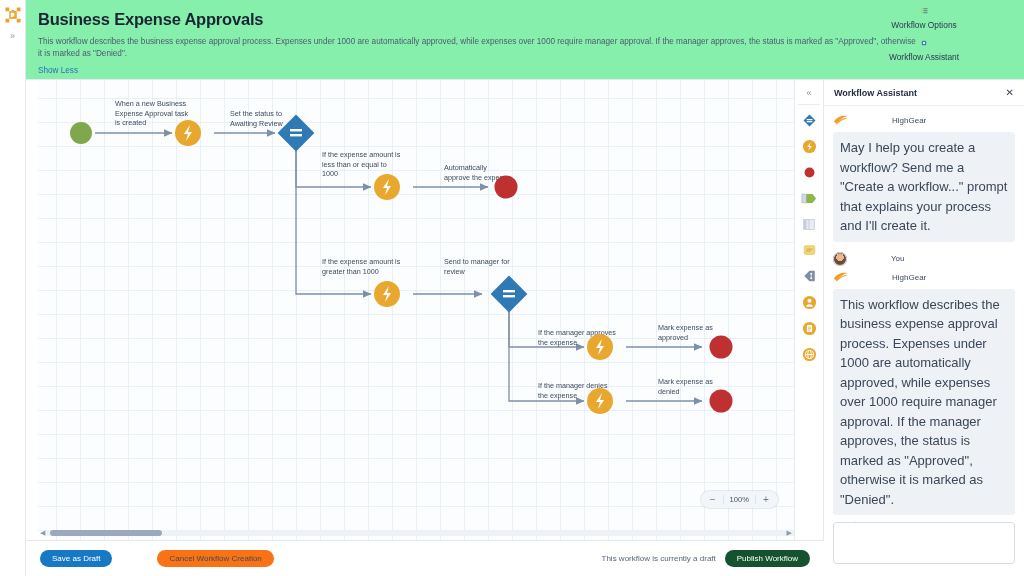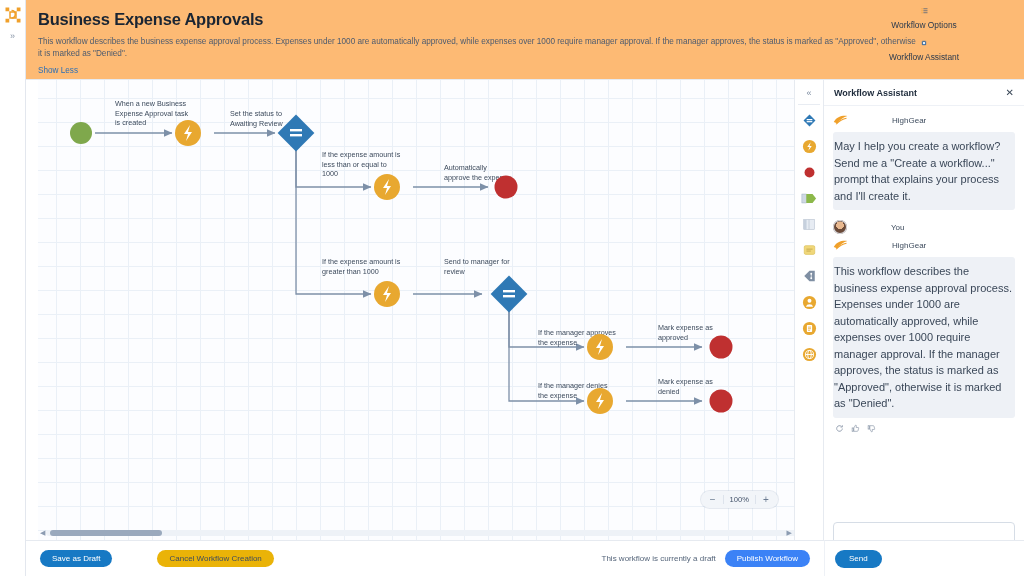--- a/index.html
+++ b/index.html
@@ -19,21 +19,21 @@
   }
   .rail-logo { width: 18px; height: 18px; margin-top: 2px; }
   .rail-expand {
     margin-top: 8px; font-size: 9px; color: #8794a6; cursor: pointer;
     line-height: 1;
   }
 
   
   .header {
     position: absolute; left: 26px; top: 0; width: 998px; height: 80px;
-    background: #fdba74; border-bottom: 1px solid #e6eaf0;
+    background: #86efac; border-bottom: 1px solid #e6eaf0;
     padding: 10px 14px 0 12px;
   }
   .page-title {
     font-size: 16.5px; font-weight: bold; color: #1a2533; letter-spacing: -0.2px;
   }
   .page-desc {
     margin-top: 7px; font-size: 8.2px; color: #4d5b6e; line-height: 1.45;
     max-width: 880px;
   }
   .show-less {
@@ -139,22 +139,22 @@
   .msg-who { display: flex; align-items: center; gap: 6px; margin-bottom: 5px; }
   .who-name { font-size: 8px; color: #3e4c5e; margin-left: 38px; }
   .avatar-hg { width: 15px; height: 13px; display: block; }
   .avatar-you {
     width: 14px; height: 14px; border-radius: 50%; display:block;
     background: radial-gradient(circle at 50% 38%, #e8b88f 0 34%, transparent 35%),
                 linear-gradient(#6b4a38, #6b4a38);
     box-shadow: inset 0 0 0 1px #d8dee7;
   }
   .bubble {
-    background: #eef1f6; border-radius: 3px; padding: 6px 1px;
-    font-size: 11px; line-height: 1.5; color: #3a4758; margin-bottom: 10px;
+    background: #eef1f6; border-radius: 3px; padding: 6px 7px;
+    font-size: 13px; line-height: 1.5; color: #3a4758; margin-bottom: 10px;
   }
   .feedback { display: flex; gap: 7px; margin: -4px 0 10px 2px; }
   .fb { width: 9px; height: 9px; cursor: pointer; display:block; }
 
   .asst-foot { padding: 0 9px 8px 9px; }
   .asst-input {
     width: 182px; height: 42px; border: 1px solid #d6dde6; border-radius: 4px;
     background: #fff; font-size: 8px; color: #3a4758; padding: 5px 6px;
     font-family: "Liberation Sans", sans-serif; resize: none; outline: none;
   }
@@ -164,22 +164,22 @@
     position: absolute; left: 26px; top: 540px; width: 798px; height: 36px;
     background: #ffffff; border-top: 1px solid #e6eaf0;
     display: flex; align-items: center; padding: 0 14px; gap: 36px;
   }
   .btn {
     border: none; border-radius: 11px; height: 17px; padding: 0 12px;
     font-size: 8px; font-family: "Liberation Sans", sans-serif; cursor: pointer;
     display: inline-flex; align-items: center; justify-content: center;
   }
   .btn-primary { background: #1779c4; color: #fff; }
-  .btn-muted { background: #eab308; color: #3e4c5e; margin-left: 9px; }
-  .btn-publish { background: #3b82f6; color: #fff; }
+  .btn-muted { background: #f97316; color: #3e4c5e; margin-left: 9px; }
+  .btn-publish { background: #14532d; color: #fff; }
   .draft-note { font-size: 8px; color: #55657a; margin-right: 9px; }
   .footer-right { margin-left: auto; display: flex; align-items: center; }
 
   .send-bar {
     position: absolute; left: 824px; top: 540px; width: 200px; height: 36px;
     background: #fff; border-top: 1px solid #e6eaf0; border-left: 1px solid #eef1f6;
     display: flex; align-items: center; padding-left: 10px;
   }
   .btn-send { background: #1779c4; color: #fff; border-radius: 11px; height: 18px; padding: 0 14px; }
 </style>
@@ -520,17 +520,14 @@
 
   <div class="footer">
     <button class="btn btn-primary">Save as Draft</button>
     <button class="btn btn-muted">Cancel Workflow Creation</button>
     <div class="footer-right">
       <span class="draft-note">This workflow is currently a draft</span>
       <button class="btn btn-publish">Publish Workflow</button>
     </div>
   </div>
 
-  <div class="send-bar">
-    <button class="btn btn-send">Send</button>
-  </div>
 
 </div>
 
 </body></html>

